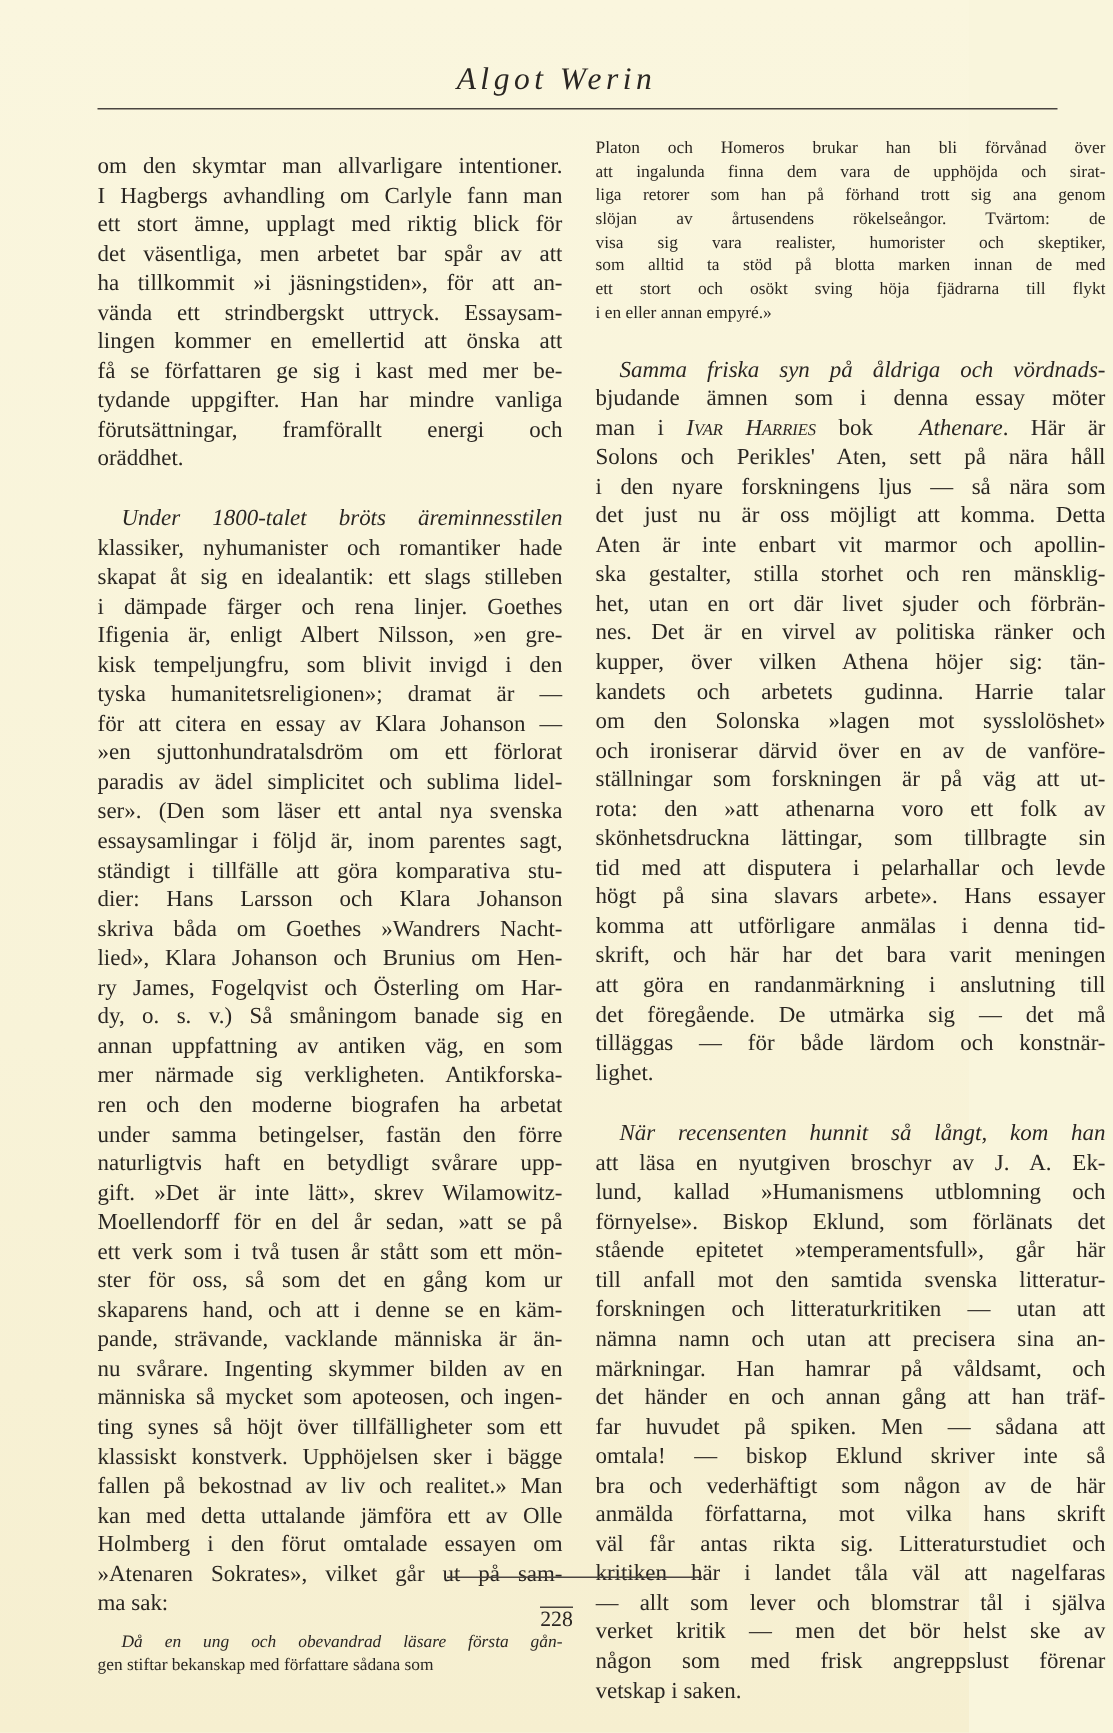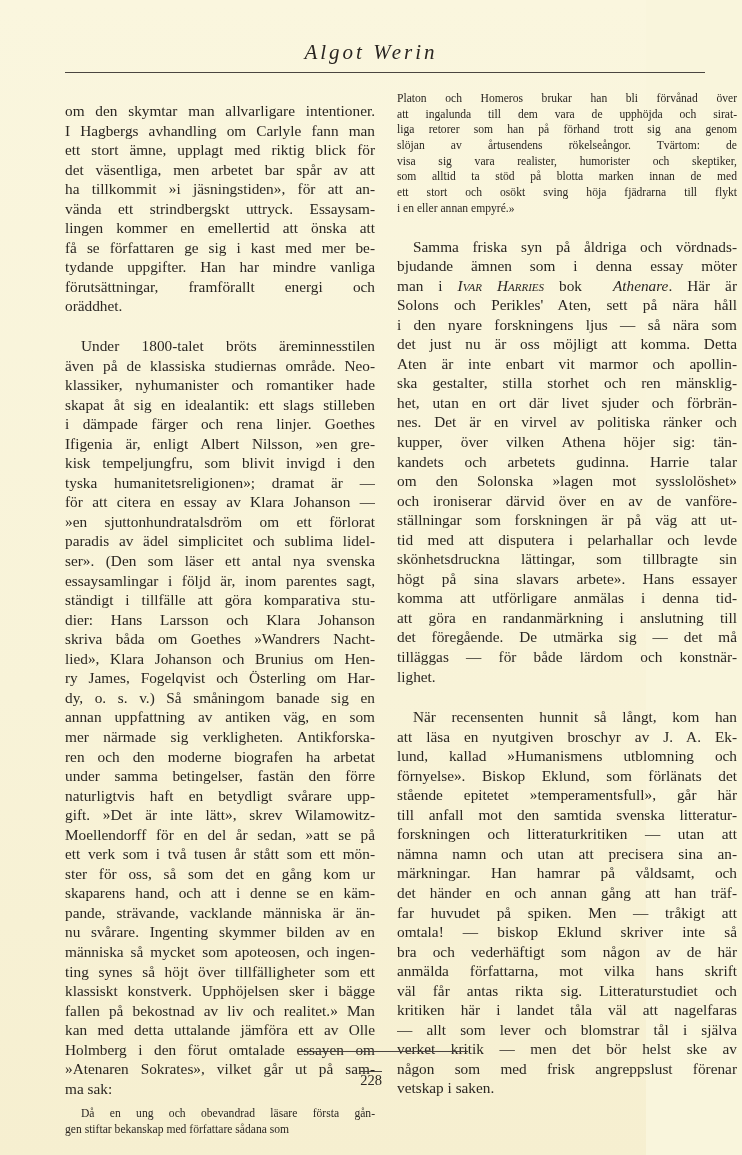--- a/index.html
+++ b/index.html
@@ -27,21 +27,21 @@
   .col-left { left: 65px; top: 91px; width: 310px; margin-top: 10px; }
   .col-right { left: 397px; top: 91px; width: 340px; }
   .line {
     display: block; white-space: nowrap;
     text-align: justify; text-align-last: justify;
     font-family: "Liberation Serif", serif;
     font-size: 15.3px; line-height: 19.55px; height: 19.55px;
     overflow: hidden;
   }
   .line.last { text-align-last: left; }
-  .line.indent { padding-left: 16px; }
+  .line.indent { padding-left: 16px; font-style: italic; }
   .fn {
     font-size: 11.6px; line-height: 15.7px; height: 15.7px;
   }
   .gap { display: block; }
   .sc { font-variant: small-caps; font-style: italic; }
   .it { font-style: italic; margin-left: 16px; }
   .foot-rule {
     position: absolute; top: 1051px; left: 298px; width: 170px; height: 1px;
     background: #4a4540;
   }
@@ -68,21 +68,20 @@
         <span class="line">vända ett strindbergskt uttryck. Essaysam-</span>
         <span class="line">lingen kommer en emellertid att önska att</span>
         <span class="line">få se författaren ge sig i kast med mer be-</span>
         <span class="line">tydande uppgifter. Han har mindre vanliga</span>
         <span class="line">förutsättningar, framförallt energi och</span>
         <span class="line last">oräddhet.</span>
       </div>
       <div class="gap" style="height: 20px;"></div>
       <div>
         <span class="line indent">Under 1800-talet bröts äreminnesstilen</span>
-        <span class="line">även på de klassiska studiernas område. Neo-</span>
         <span class="line">klassiker, nyhumanister och romantiker hade</span>
         <span class="line">skapat åt sig en idealantik: ett slags stilleben</span>
         <span class="line">i dämpade färger och rena linjer. Goethes</span>
         <span class="line">Ifigenia är, enligt Albert Nilsson, »en gre-</span>
         <span class="line">kisk tempeljungfru, som blivit invigd i den</span>
         <span class="line">tyska humanitetsreligionen»; dramat är —</span>
         <span class="line">för att citera en essay av Klara Johanson —</span>
         <span class="line">»en sjuttonhundratalsdröm om ett förlorat</span>
         <span class="line">paradis av ädel simplicitet och sublima lidel-</span>
         <span class="line">ser». (Den som läser ett antal nya svenska</span>
@@ -116,21 +115,21 @@
       </div>
       <div class="gap" style="height: 8px;"></div>
       <div>
         <span class="line fn indent">Då en ung och obevandrad läsare första gån-</span>
         <span class="line fn last">gen stiftar bekanskap med författare sådana som</span>
       </div>
     </div>
   <div class="col col-right" id="col-right">
       <div>
         <span class="line fn">Platon och Homeros brukar han bli förvånad över</span>
-        <span class="line fn">att ingalunda till dem vara de upphöjda och sirat-</span>
+        <span class="line fn">att ingalunda finna dem vara de upphöjda och sirat-</span>
         <span class="line fn">liga retorer som han på förhand trott sig ana genom</span>
         <span class="line fn">slöjan av årtusendens rökelseångor. Tvärtom: de</span>
         <span class="line fn">visa sig vara realister, humorister och skeptiker,</span>
         <span class="line fn">som alltid ta stöd på blotta marken innan de med</span>
         <span class="line fn">ett stort och osökt sving höja fjädrarna till flykt</span>
         <span class="line fn last">i en eller annan empyré.»</span>
       </div>
       <div class="gap" style="height: 20px;"></div>
       <div>
         <span class="line indent">Samma friska syn på åldriga och vördnads-</span>
@@ -141,42 +140,44 @@
         <span class="line">det just nu är oss möjligt att komma. Detta</span>
         <span class="line">Aten är inte enbart vit marmor och apollin-</span>
         <span class="line">ska gestalter, stilla storhet och ren mänsklig-</span>
         <span class="line">het, utan en ort där livet sjuder och förbrän-</span>
         <span class="line">nes. Det är en virvel av politiska ränker och</span>
         <span class="line">kupper, över vilken Athena höjer sig: tän-</span>
         <span class="line">kandets och arbetets gudinna. Harrie talar</span>
         <span class="line">om den Solonska »lagen mot sysslolöshet»</span>
         <span class="line">och ironiserar därvid över en av de vanföre-</span>
         <span class="line">ställningar som forskningen är på väg att ut-</span>
+        <span class="line">rota: den »att athenarna voro ett folk av</span>
+        <span class="line">skönhetsdruckna lättingar, som tillbragte sin</span>
         <span class="line">tid med att disputera i pelarhallar och levde</span>
-        <span class="line">skönhetsdruckna lättingar, som tillbragte sin</span>
         <span class="line">högt på sina slavars arbete». Hans essayer</span>
         <span class="line">komma att utförligare anmälas i denna tid-</span>
+        <span class="line">skrift, och här har det bara varit meningen</span>
         <span class="line">att göra en randanmärkning i anslutning till</span>
         <span class="line">det föregående. De utmärka sig — det må</span>
         <span class="line">tilläggas — för både lärdom och konstnär-</span>
         <span class="line last">lighet.</span>
       </div>
       <div class="gap" style="height: 21px;"></div>
       <div>
         <span class="line indent">När recensenten hunnit så långt, kom han</span>
         <span class="line">att läsa en nyutgiven broschyr av J. A. Ek-</span>
         <span class="line">lund, kallad »Humanismens utblomning och</span>
         <span class="line">förnyelse». Biskop Eklund, som förlänats det</span>
         <span class="line">stående epitetet »temperamentsfull», går här</span>
         <span class="line">till anfall mot den samtida svenska litteratur-</span>
         <span class="line">forskningen och litteraturkritiken — utan att</span>
         <span class="line">nämna namn och utan att precisera sina an-</span>
         <span class="line">märkningar. Han hamrar på våldsamt, och</span>
         <span class="line">det händer en och annan gång att han träf-</span>
-        <span class="line">far huvudet på spiken. Men — tråkigt att</span>
+        <span class="line">far huvudet på spiken. Men — sådana att</span>
         <span class="line">omtala! — biskop Eklund skriver inte så</span>
         <span class="line">bra och vederhäftigt som någon av de här</span>
         <span class="line">anmälda författarna, mot vilka hans skrift</span>
         <span class="line">väl får antas rikta sig. Litteraturstudiet och</span>
         <span class="line">kritiken här i landet tåla väl att nagelfaras</span>
         <span class="line">— allt som lever och blomstrar tål i själva</span>
         <span class="line">verket kritik — men det bör helst ske av</span>
         <span class="line">någon som med frisk angreppslust förenar</span>
         <span class="line last">vetskap i saken.</span>
       </div>

